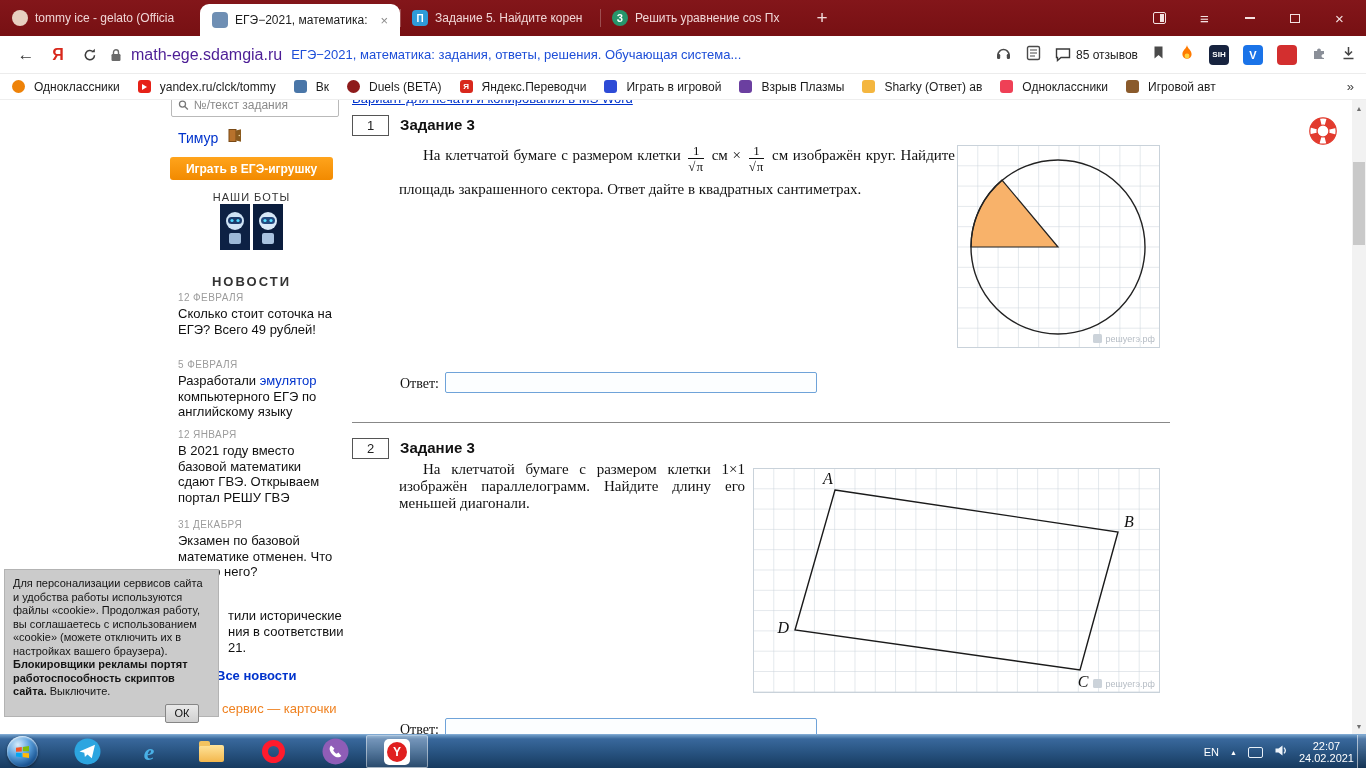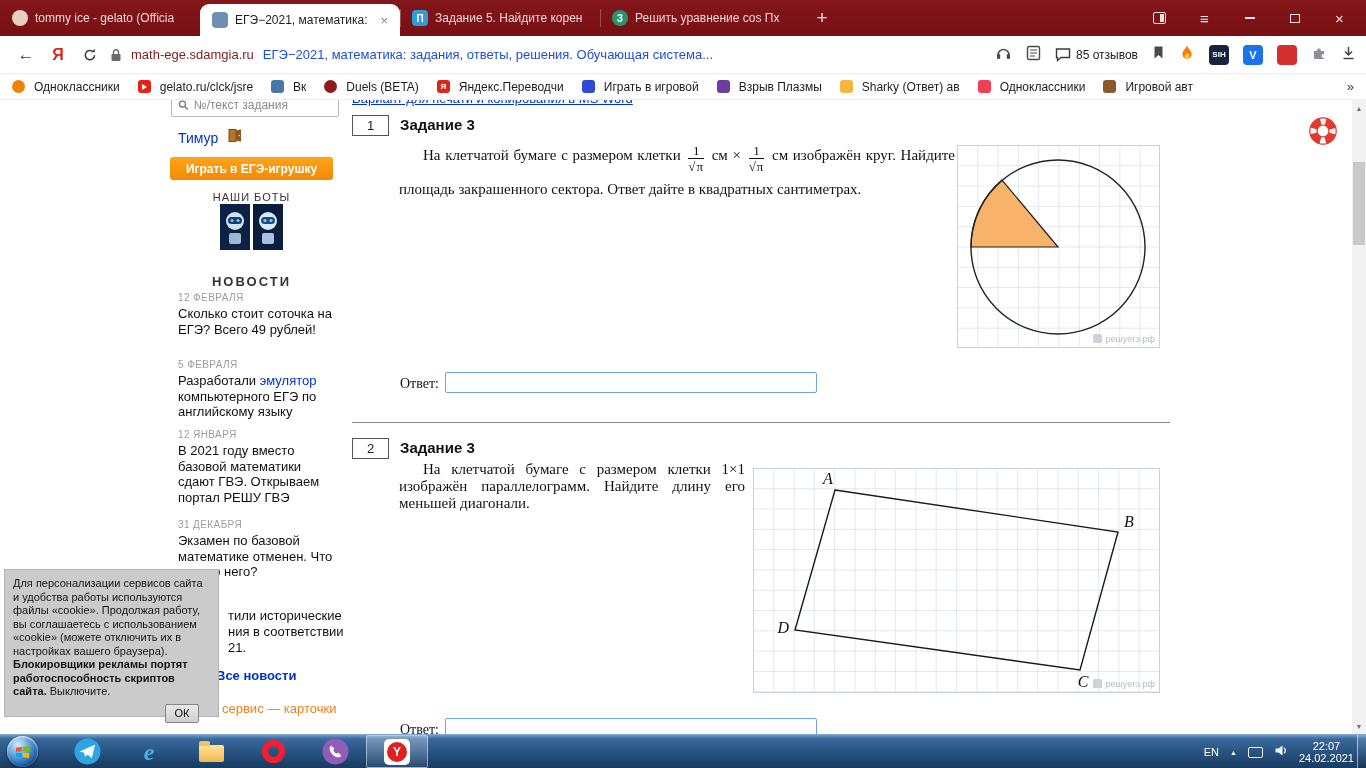--- a/index.html
+++ b/index.html
@@ -22,21 +22,21 @@
 .panel-ic{width:13px;height:12px;border:1.5px solid #f4e2e2;border-radius:2px;position:relative}
 .panel-ic::after{content:"";position:absolute;right:1px;top:1px;bottom:1px;width:4px;background:#f4e2e2}
 .min-ic{width:10px;height:2px;background:#f4e2e2}
 .max-ic{width:10px;height:9px;border:1.5px solid #f4e2e2}
 
 
 .addrbar{position:absolute;top:36px;left:0;right:0;height:38px;background:#fff;display:flex;align-items:center;padding:0 10px;border-bottom:1px solid #ececec}
 .abtn{width:32px;height:30px;display:flex;align-items:center;justify-content:center;color:#3c3c3c;font-size:17px;flex:none}
 .ya-logo{color:#d8281c;font-weight:bold;font-size:16px}
 .url-area{flex:1;display:flex;align-items:center;gap:9px;margin-left:4px;overflow:hidden;height:30px}
-.url{font-size:13px;color:#7f1d1d;white-space:nowrap}
+.url{font-size:16px;color:#4c1d95;white-space:nowrap}
 .page-title{font-size:13px;color:#1d4ed8;white-space:nowrap;overflow:hidden;flex:1}
 .addr-right{display:flex;align-items:center;gap:14px;margin-left:8px;flex:none}
 .reviews{display:flex;align-items:center;gap:5px;font-size:12px;color:#222;white-space:nowrap}
 .badge{width:20px;height:20px;border-radius:4px;color:#fff;font-size:8px;font-weight:bold;display:flex;align-items:center;justify-content:center}
 
 
 .bookbar{position:absolute;top:74px;left:0;right:0;height:26px;background:#fff;display:flex;align-items:center;padding:0 12px;gap:18px;border-bottom:1px solid #eee;overflow:hidden}
 .bm{display:flex;align-items:center;gap:9px;font-size:12px;color:#1c1c1c;white-space:nowrap;flex:none}
 .bm-ic{width:13px;height:13px;border-radius:3px;flex:none;display:flex;align-items:center;justify-content:center;color:#fff;font-size:8px;font-weight:bold}
 .bm-more{margin-left:auto;color:#444;font-size:13px}
@@ -193,21 +193,21 @@
 
   <div class="bookbar">
     <span class="bm">
         <span class="bm-ic" style="background:#ee8208;border-radius:50%"></span>
         <span>Одноклассники</span>
       </span>
     <span class="bm">
         <span class="bm-ic" style="background:#e62117">
           <span style="width:0;height:0;border-left:5px solid #fff;border-top:3px solid transparent;border-bottom:3px solid transparent"></span>
         </span>
-        <span>gelato.ru/clck/jsre</span>
+        <span>yandex.ru/clck/tommy</span>
       </span>
     <span class="bm">
         <span class="bm-ic" style="background:#4a76a8"></span>
         <span>Вк</span>
       </span>
     <span class="bm">
         <span class="bm-ic" style="background:#8e1b1b;border-radius:50%"></span>
         <span>Duels (BETA)</span>
       </span>
     <span class="bm">

